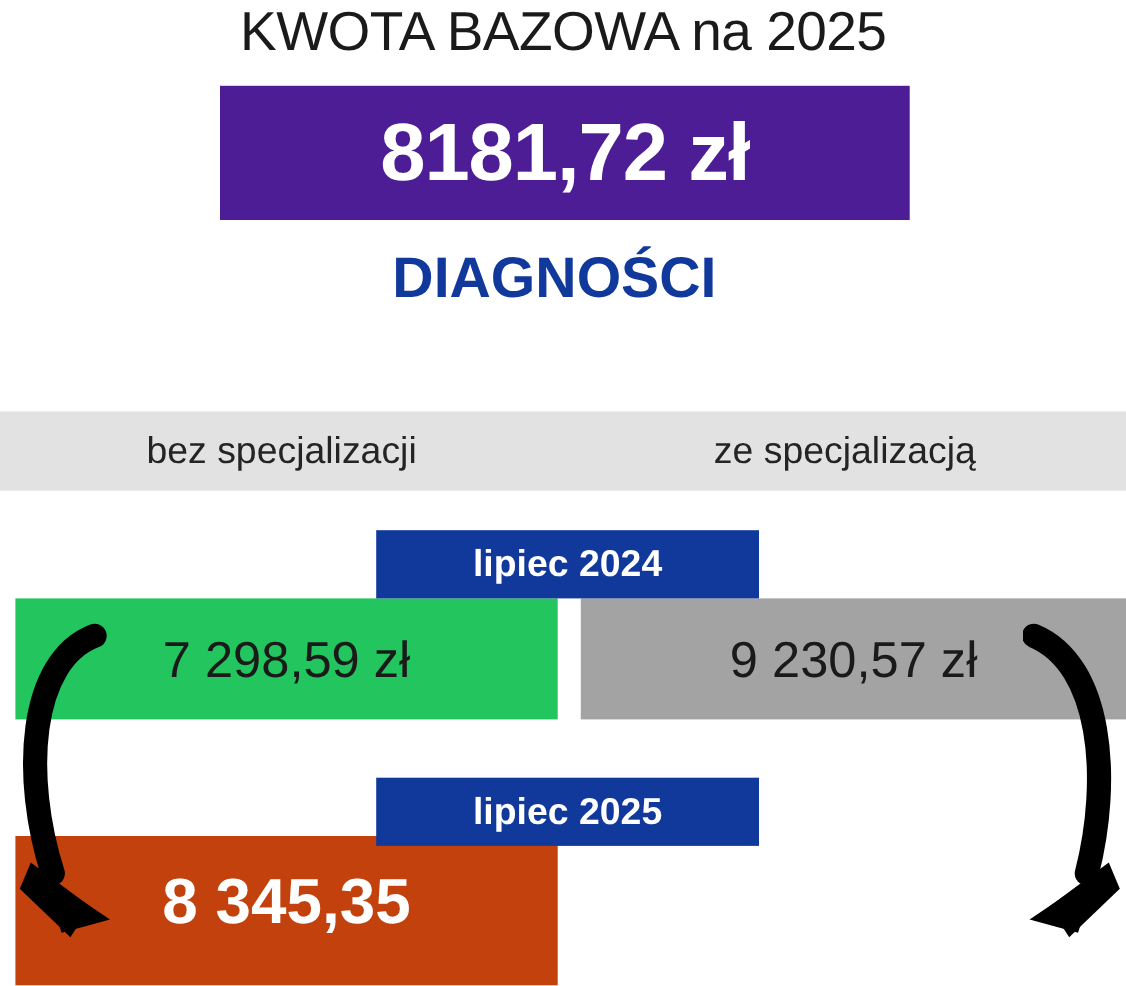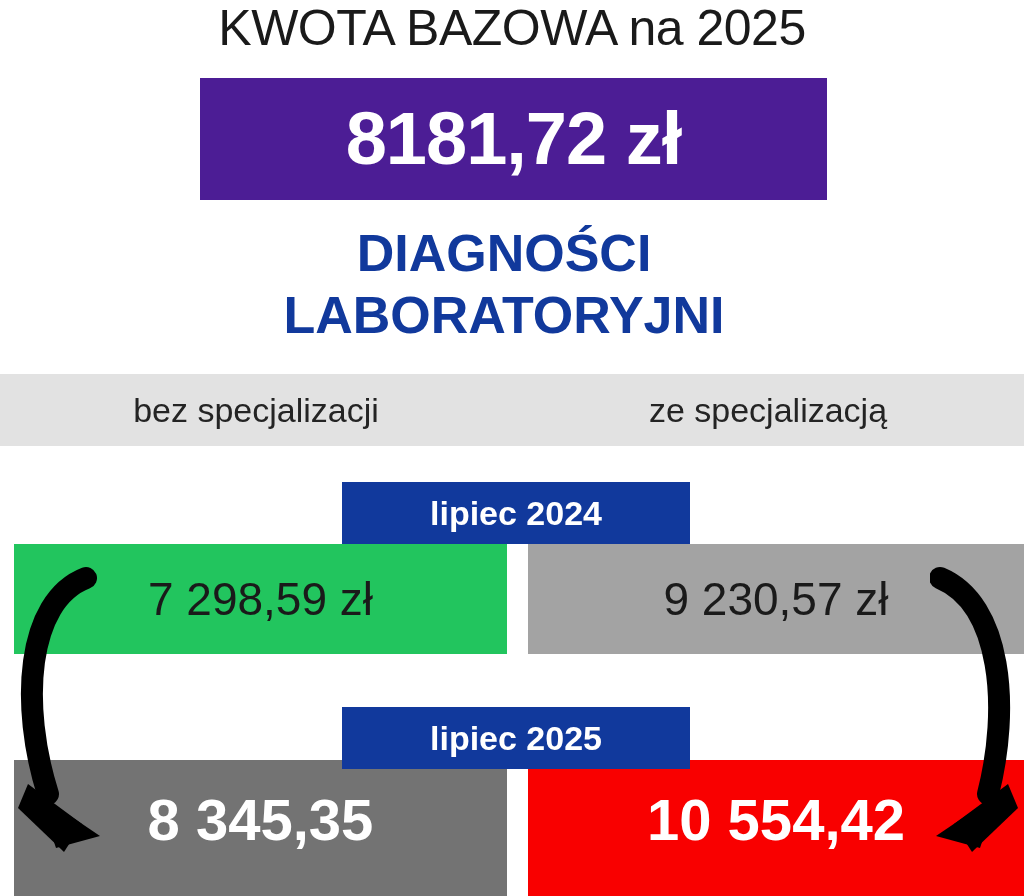--- a/index.html
+++ b/index.html
@@ -116,21 +116,21 @@
     color: #1a1a1a;
   }
 
   
   .row-2025-left {
     position: absolute;
     top: 760px;
     left: 14px;
     width: 493px;
     height: 136px;
-    background: #737373;
+    background: #c2410c;
   }
   .row-2025-right {
     position: absolute;
     top: 760px;
     left: 528px;
     width: 496px;
     height: 136px;
     background: #f90000;
   }
   .row-2025-left .val, .row-2025-right .val {
@@ -180,42 +180,38 @@
 <div class="infographic">
 
   <div class="kwota-title">KWOTA BAZOWA na 2025</div>
 
   <div class="kwota-banner">
     <span class="amount">8181,72 zł</span>
   </div>
 
   <div class="profession">
     <div>DIAGNOŚCI</div>
-    <div>LABORATORYJNI</div>
   </div>
 
   <div class="header-band">
     <div class="col col-right">ze specjalizacją</div>
     <div class="col col-left">bez specjalizacji</div>
   </div>
 
   <div class="row-2024-left">
     <div class="val">7 298,59 zł</div>
   </div>
   <div class="row-2024-right">
     <div class="val">9 230,57 zł</div>
   </div>
 
   <div class="chip chip-2024">lipiec 2024</div>
 
   <div class="row-2025-left">
     <div class="val">8 345,35</div>
-  </div>
-  <div class="row-2025-right">
-    <div class="val">10 554,42</div>
   </div>
 
   <div class="chip chip-2025">lipiec 2025</div>
 
   <svg class="arrow arrow-left" width="130" height="300" viewBox="0 0 130 300">
     <path d="M78 22 C 18 45, 12 150, 40 238" stroke="#000000" stroke-width="22" fill="none" stroke-linecap="round"></path>
     <polygon points="20,228 74,268 56,296 10,252" fill="#000000"></polygon>
     <polygon points="30,238 92,280 48,292" fill="#000000"></polygon>
   </svg>
 

